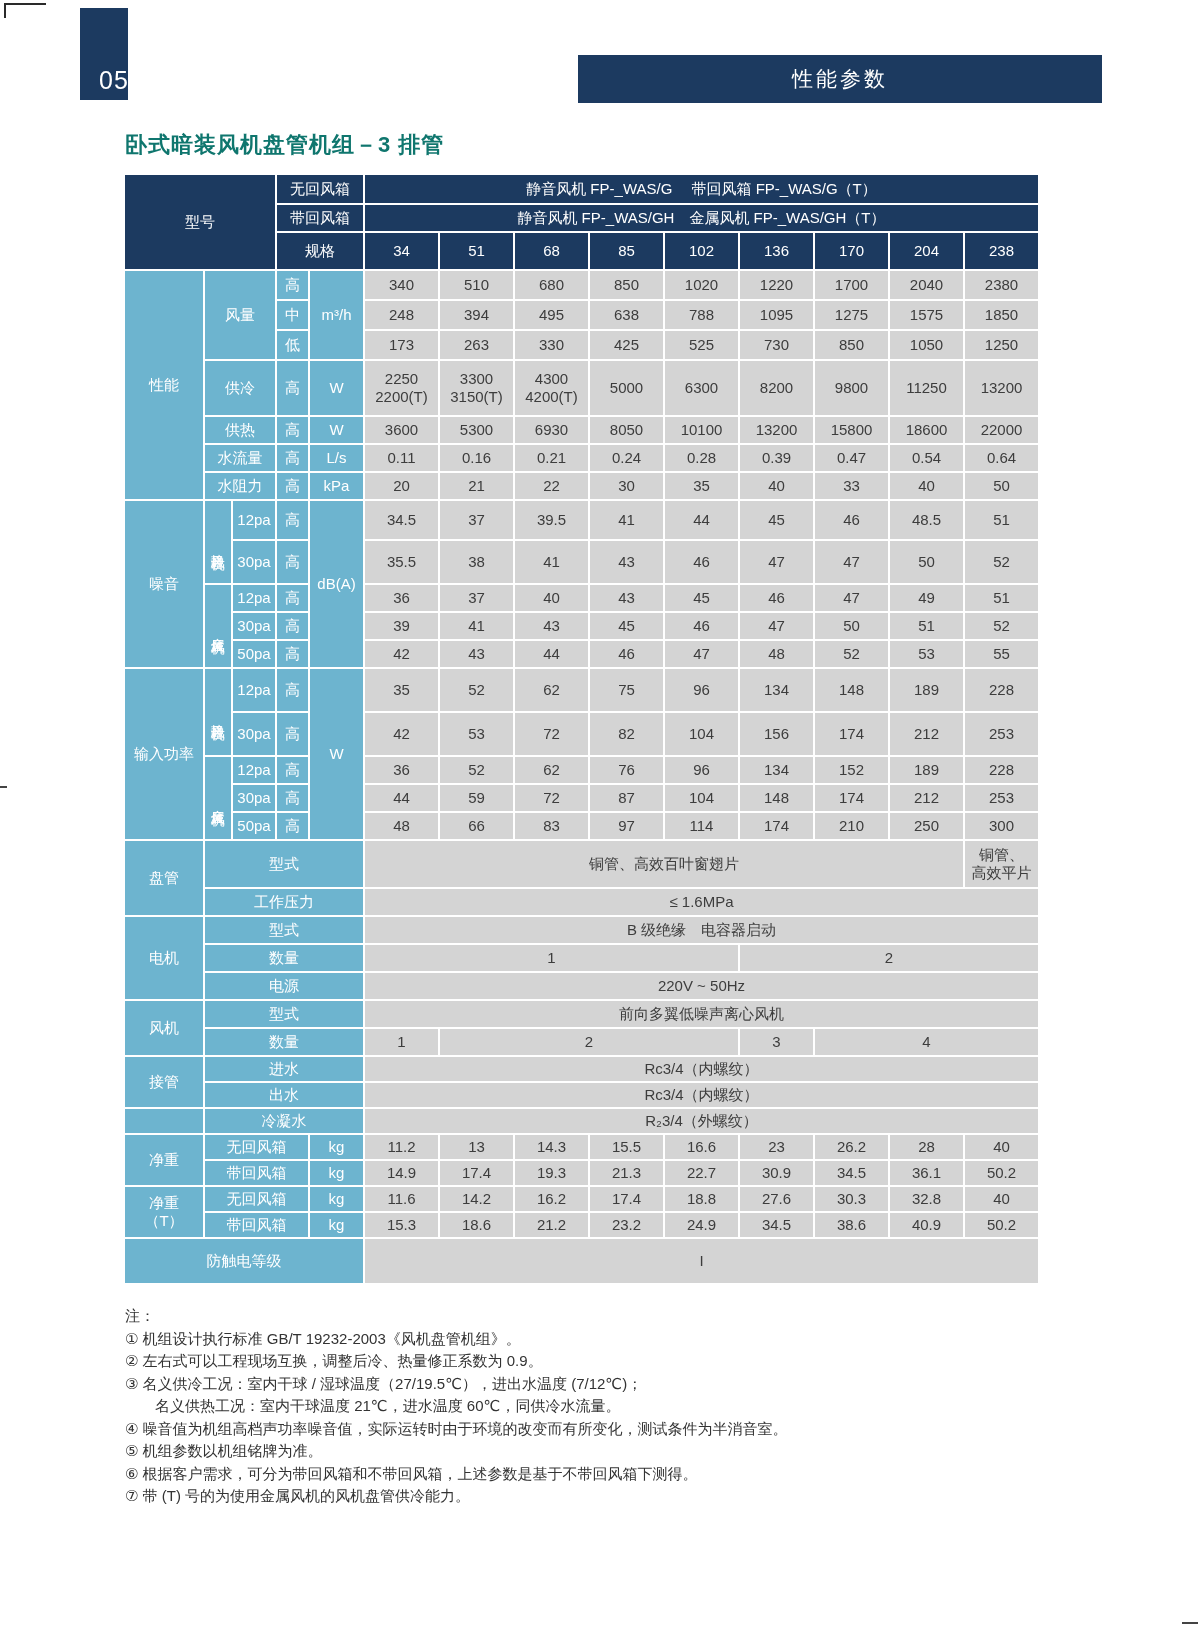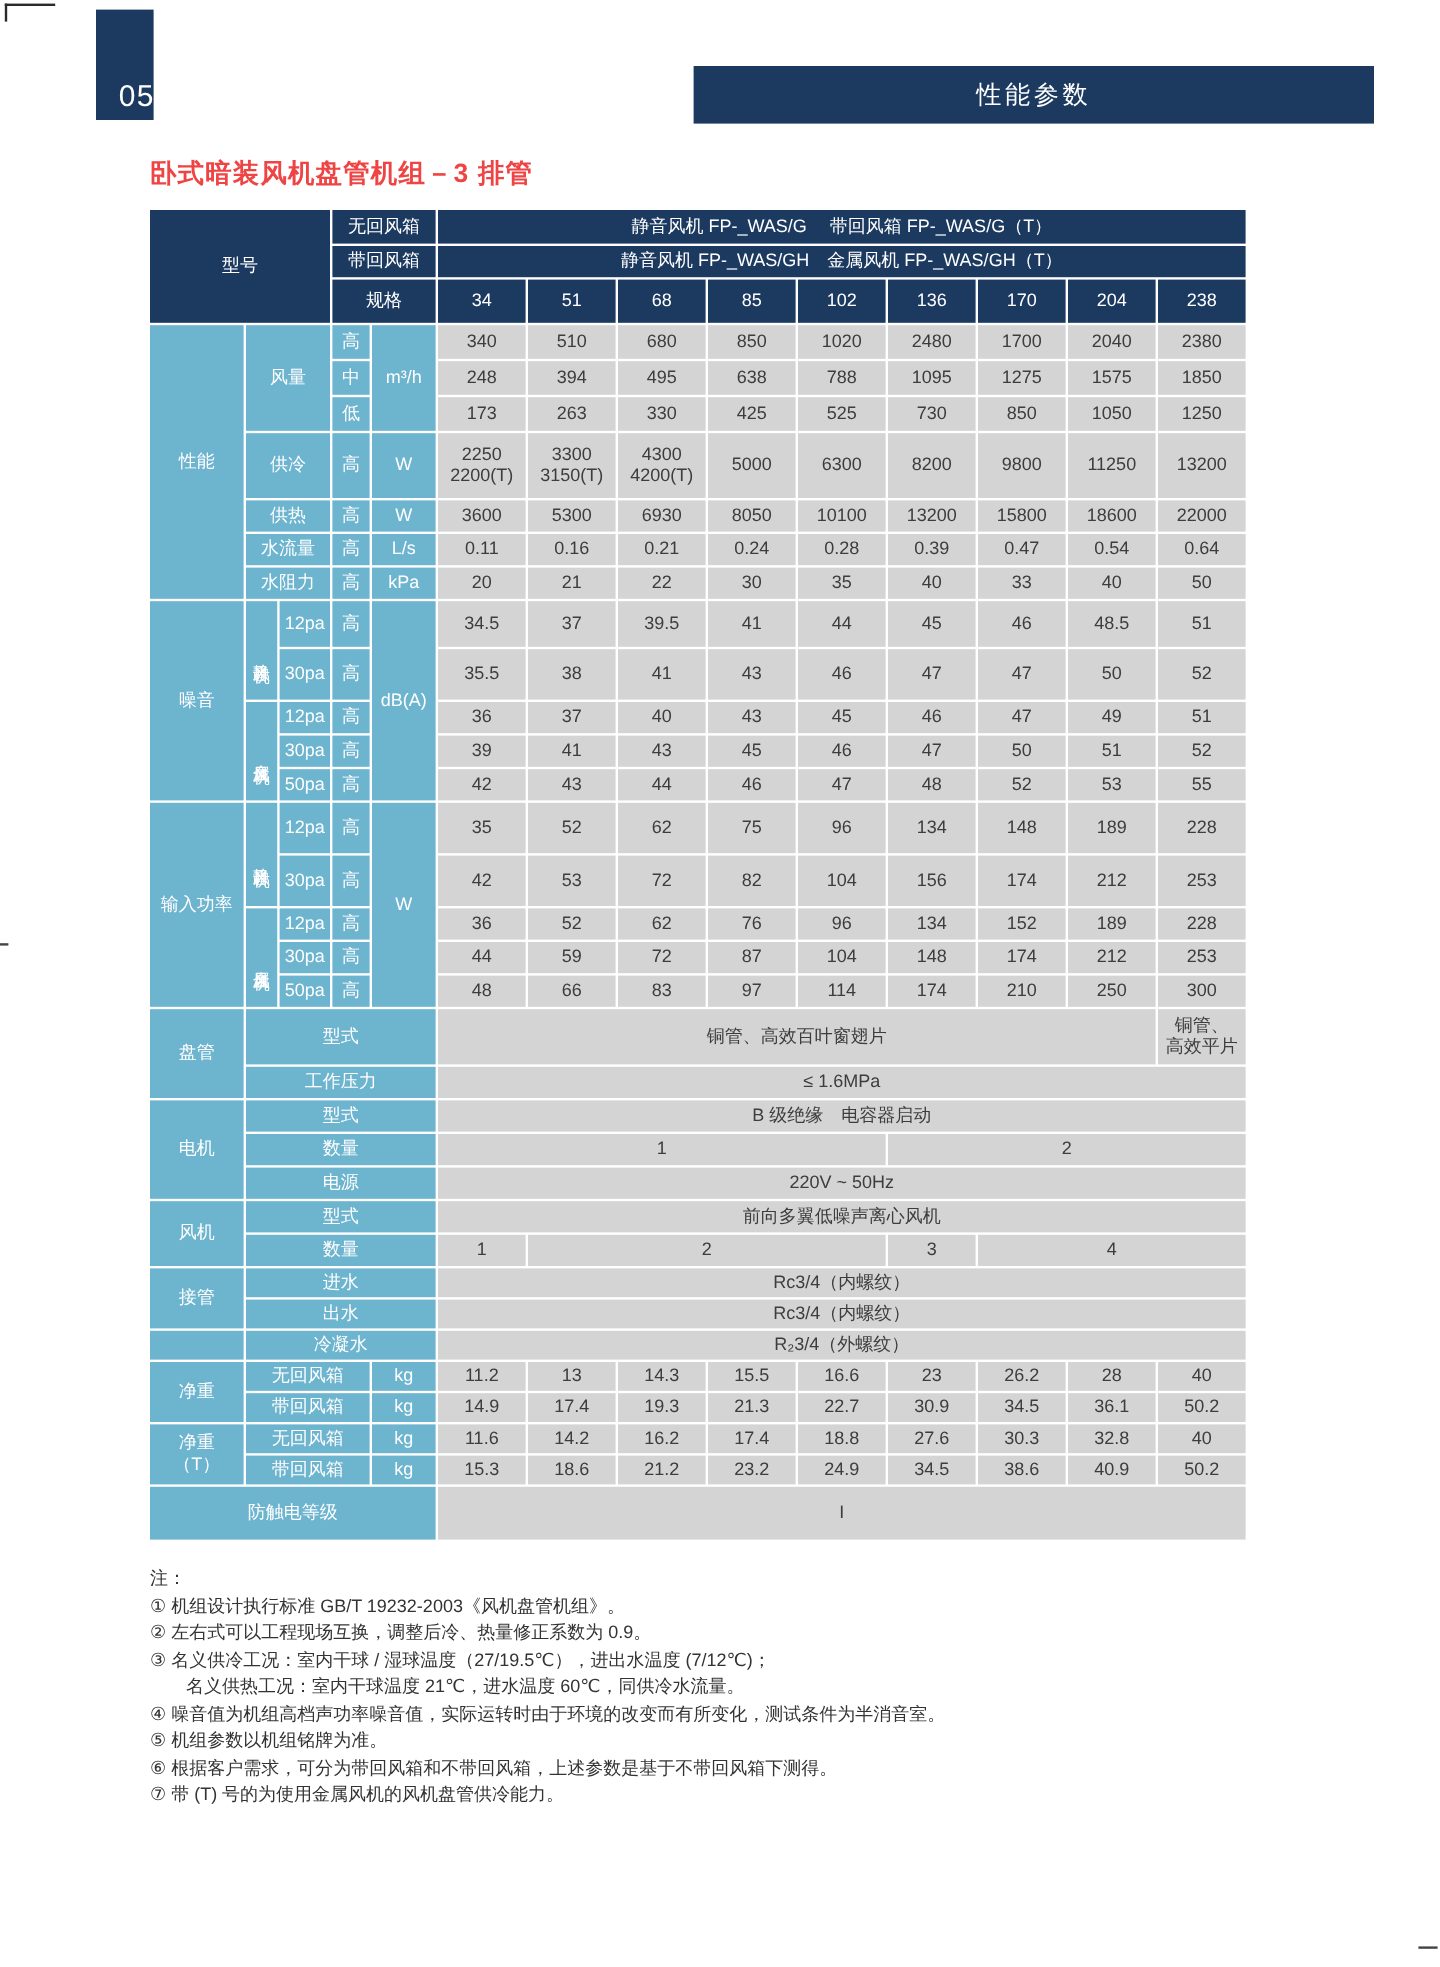--- a/index.html
+++ b/index.html
@@ -10,27 +10,27 @@
     color:#333;
   }
   
   .pagenum{
     position:absolute;left:80px;top:8px;width:48px;height:92px;
     background:#1c3a60;color:#fff;font-size:25px;
     display:flex;align-items:flex-end;justify-content:flex-start;
     padding:0 0 5px 19px;box-sizing:border-box;letter-spacing:1px;
   }
   .secbar{
-    position:absolute;left:578px;top:55px;width:567px;height:48px;
+    position:absolute;left:578px;top:55px;width:524px;height:48px;
     background:#1c3a60;color:#fff;font-size:21px;letter-spacing:3px;
     display:flex;align-items:center;justify-content:center;
   }
   .doc-title{
     position:absolute;left:125px;top:130px;
-    font-size:22px;font-weight:bold;color:#ef4444;letter-spacing:1px;
+    font-size:22px;font-weight:bold;color:#0f766e;letter-spacing:1px;
   }
   
   .mark-tl{position:absolute;left:4px;top:3px;width:40px;height:13px;
     border-top:2px solid #2a2a2a;border-left:2px solid #2a2a2a;}
   .mark-left{position:absolute;left:0;top:786px;width:7px;height:2px;background:#444;}
   .mark-br{position:absolute;left:1182px;top:1622px;width:16px;height:2px;background:#444;}
 
   
   table.spec{
     position:absolute;left:123px;top:173px;
@@ -110,21 +110,21 @@
   <tr class="r28">
     <td class="lb" rowspan="7">性能</td>
     <td class="lb" colspan="2" rowspan="3">风量</td>
     <td class="lb">高</td>
     <td class="lb" rowspan="3">m³/h</td>
   <td class="d">340</td>
         <td class="d">510</td>
         <td class="d">680</td>
         <td class="d">850</td>
         <td class="d">1020</td>
-        <td class="d">2480</td>
+        <td class="d">1220</td>
         <td class="d">1700</td>
         <td class="d">2040</td>
         <td class="d">2380</td>
       </tr>
   <tr class="r28">
     <td class="lb">中</td>
   <td class="d">248</td>
         <td class="d">394</td>
         <td class="d">495</td>
         <td class="d">638</td>

